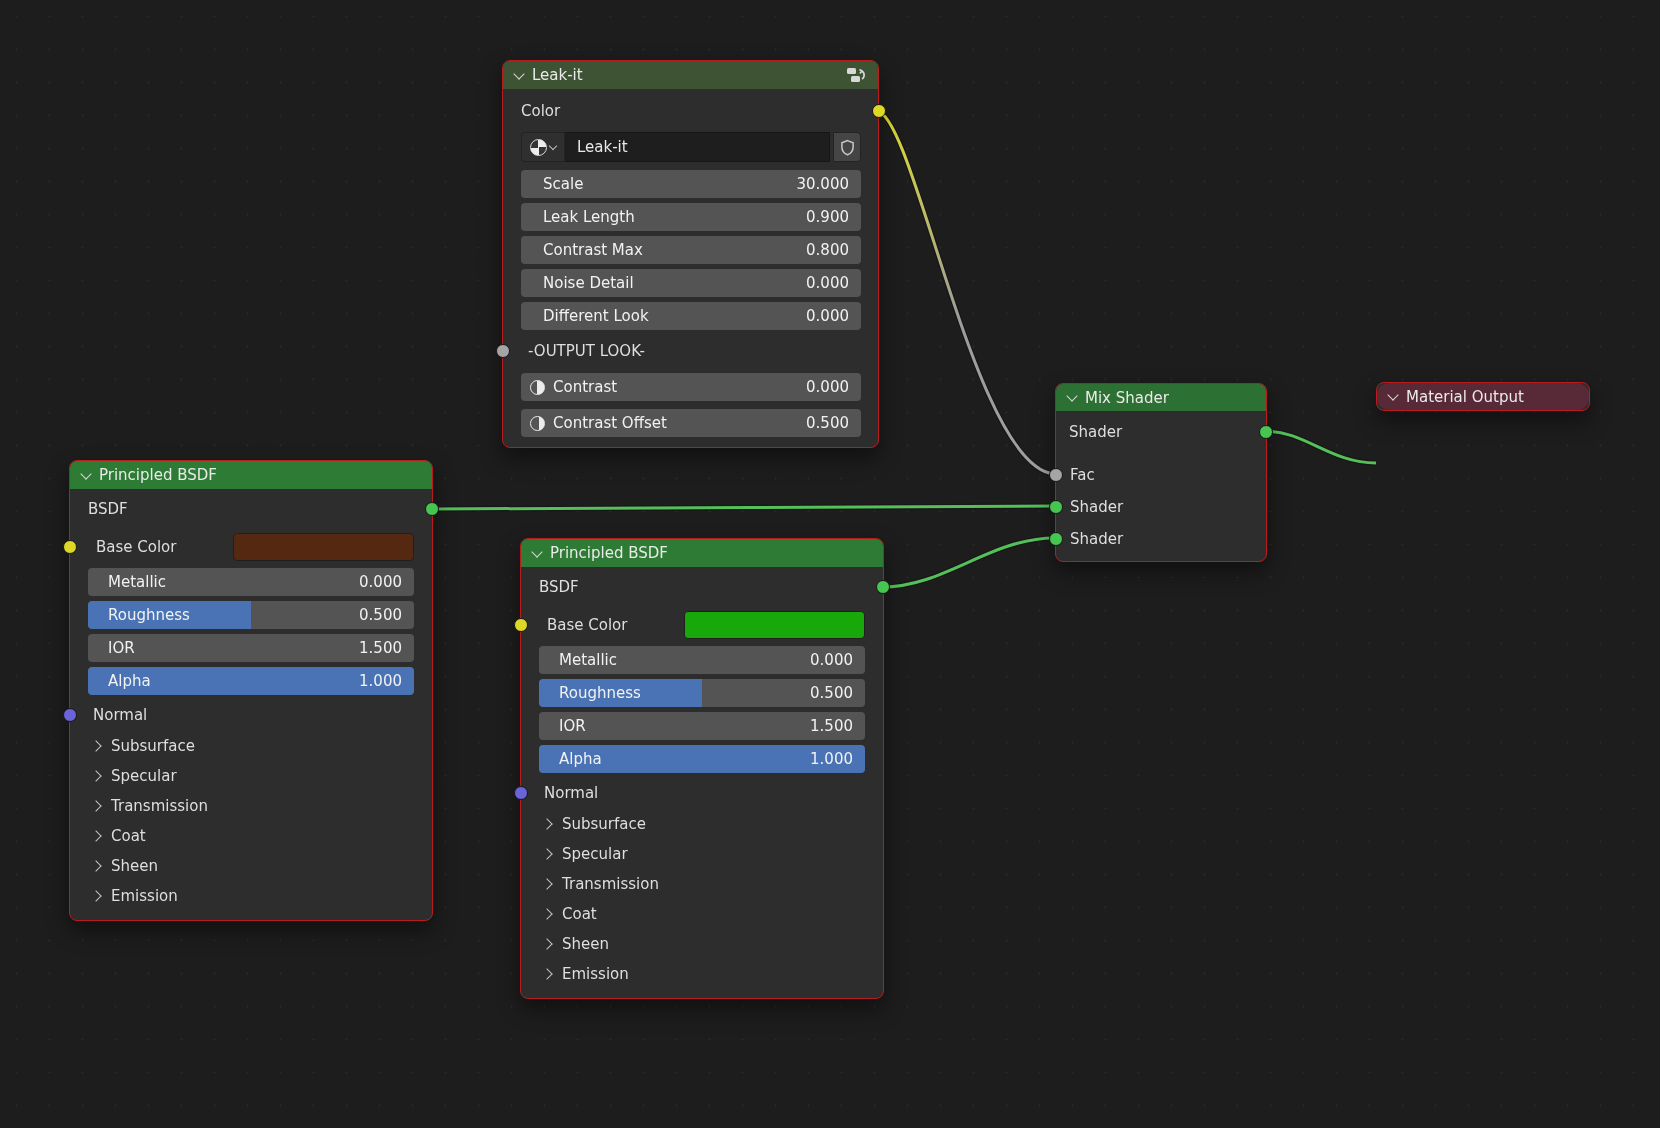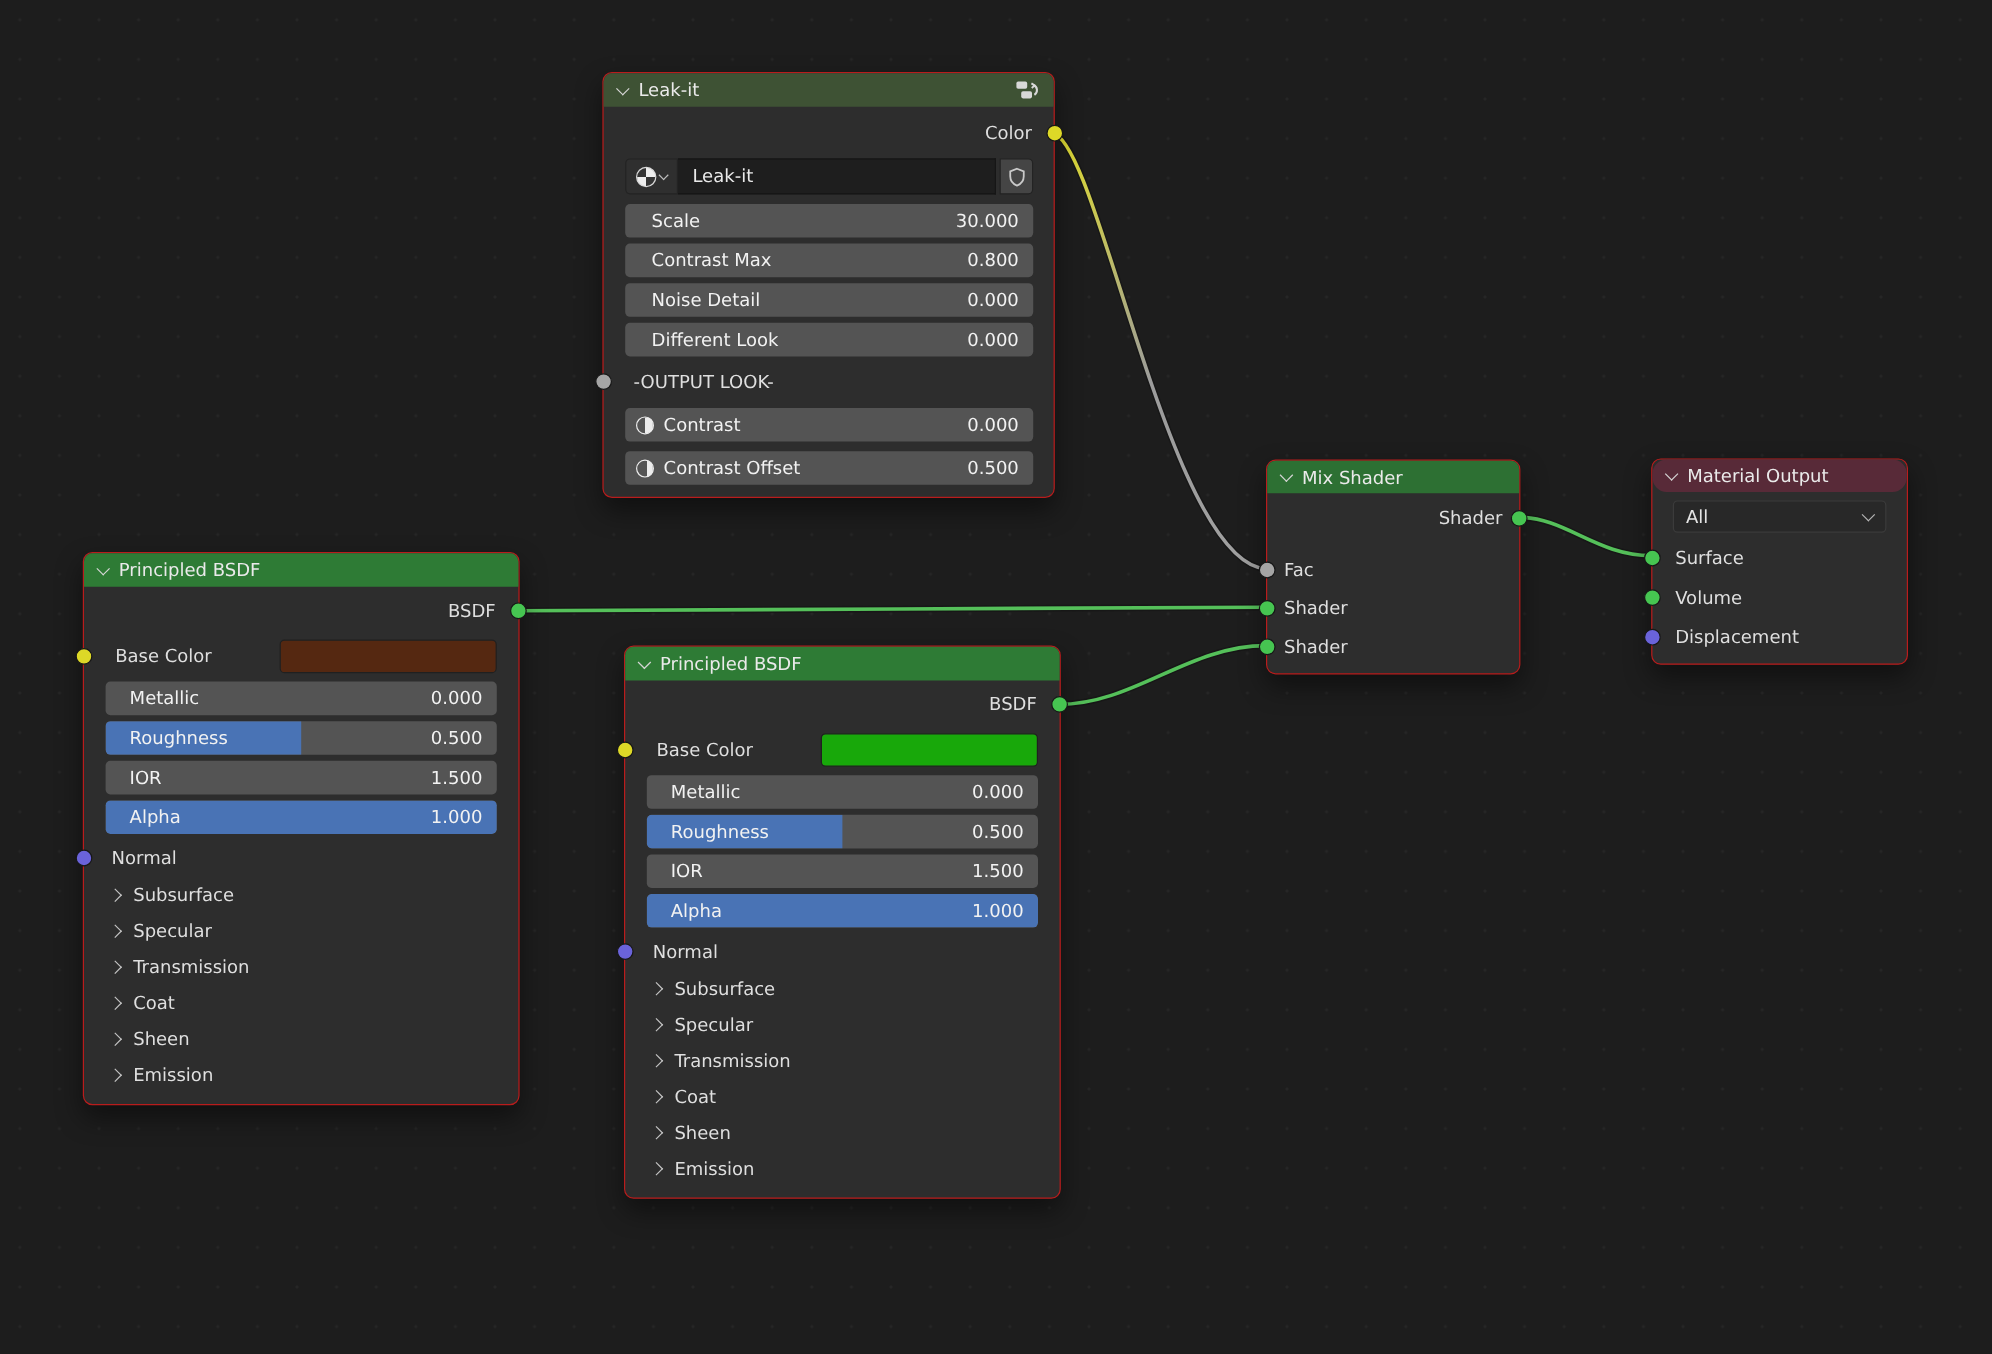--- a/index.html
+++ b/index.html
@@ -32,21 +32,21 @@
   .hdr .title{white-space:nowrap;}
   .chev{
     width:7px;height:7px;display:inline-block;flex:none;
     border-right:1.7px solid #d6d6d6;border-bottom:1.7px solid #d6d6d6;
     transform:rotate(45deg);margin-top:-3px;
   }
   .chev.right{transform:rotate(-45deg);margin-top:0;border-color:#c4c4c4;}
   .spacer{margin-left:auto;}
   .body{position:relative;}
   .row{position:relative;display:flex;align-items:center;}
-  .out-row{justify-content:flex-end;height:24px;padding-right:1px;}
+  .out-row{height:24px;padding-right:1px;}
   .slider{
     background:#545454;border-radius:4px;height:28px;margin-bottom:5px;
     overflow:hidden;
   }
   .slider .fill{position:absolute;left:0;top:0;bottom:0;background:#4973b5;border-radius:4px 0 0 4px;}
   .slider .lbl{position:relative;padding-left:22px;color:#f2f2f2;white-space:nowrap;}
   .slider .val{position:relative;margin-left:auto;padding-right:12px;color:#f2f2f2;}
   .plain-row{height:24px;padding-left:7px;}
   .panel-row{height:24px;margin-bottom:6px;display:flex;align-items:center;gap:11px;padding-left:4px;}
   .socket{
@@ -154,20 +154,25 @@
       </div>
     </div>
 
     <div class="row slider">
 
       <span class="lbl">Scale</span>
       <span class="val">30.000</span>
     </div>
     <div class="row slider">
 
+      <span class="lbl">Leak Length</span>
+      <span class="val">0.900</span>
+    </div>
+    <div class="row slider">
+
       <span class="lbl">Contrast Max</span>
       <span class="val">0.800</span>
     </div>
     <div class="row slider">
 
       <span class="lbl">Noise Detail</span>
       <span class="val">0.000</span>
     </div>
     <div class="row slider">
 
@@ -354,32 +359,13 @@
       <span>Shader</span>
     </div>
   </div>
 </div>
 
 <div class="node" style="left:1376px;top:382px;width:212px;--sox:-24px">
   <div class="hdr hdr-out" style="height:27px;">
     <span class="chev"></span>
     <span class="title">Material Output</span>
   </div>
-  <div class="body" style="padding:7px 17px 10px;">
-    <div class="dropdown">
-      <span>All</span>
-      <span class="spacer"></span>
-      <span class="chev"></span>
-    </div>
-    <div class="row plain-row" style="margin-bottom:9px;padding-left:2px;">
-      <span class="socket sk-l sk-green"></span>
-      <span>Surface</span>
-    </div>
-    <div class="row plain-row" style="margin-bottom:9px;padding-left:2px;">
-      <span class="socket sk-l sk-green"></span>
-      <span>Volume</span>
-    </div>
-    <div class="row plain-row" style="margin-bottom:0;padding-left:2px;">
-      <span class="socket sk-l sk-purple"></span>
-      <span>Displacement</span>
-    </div>
-  </div>
 </div>
 
 </body></html>

